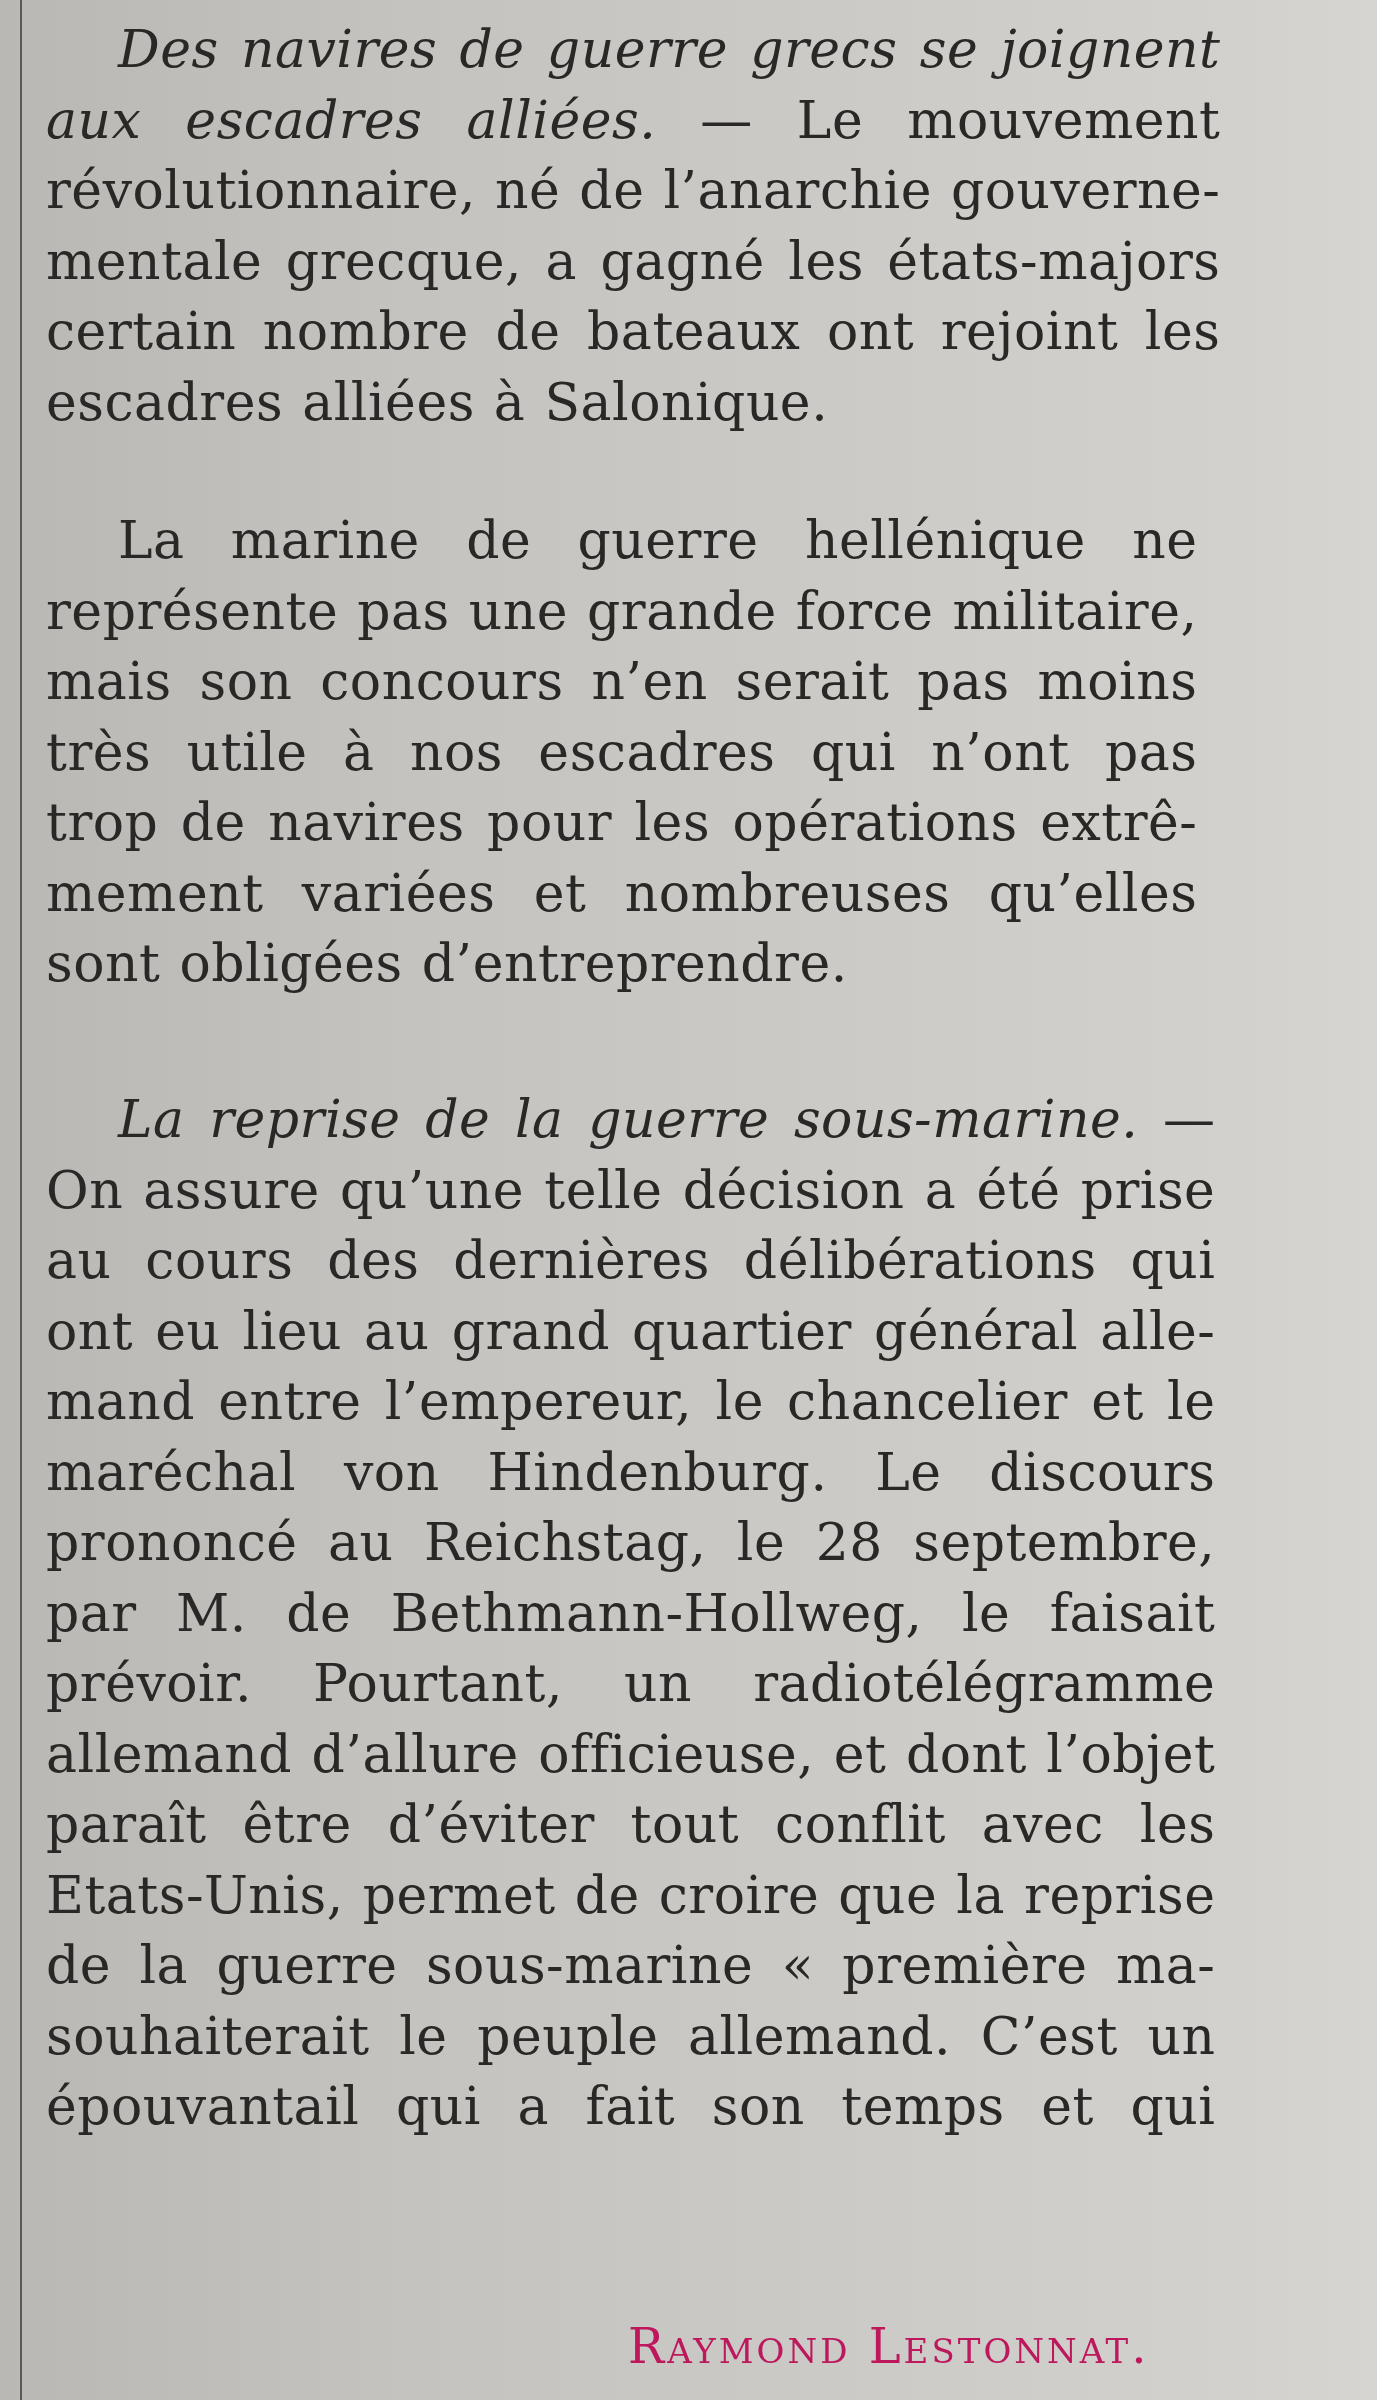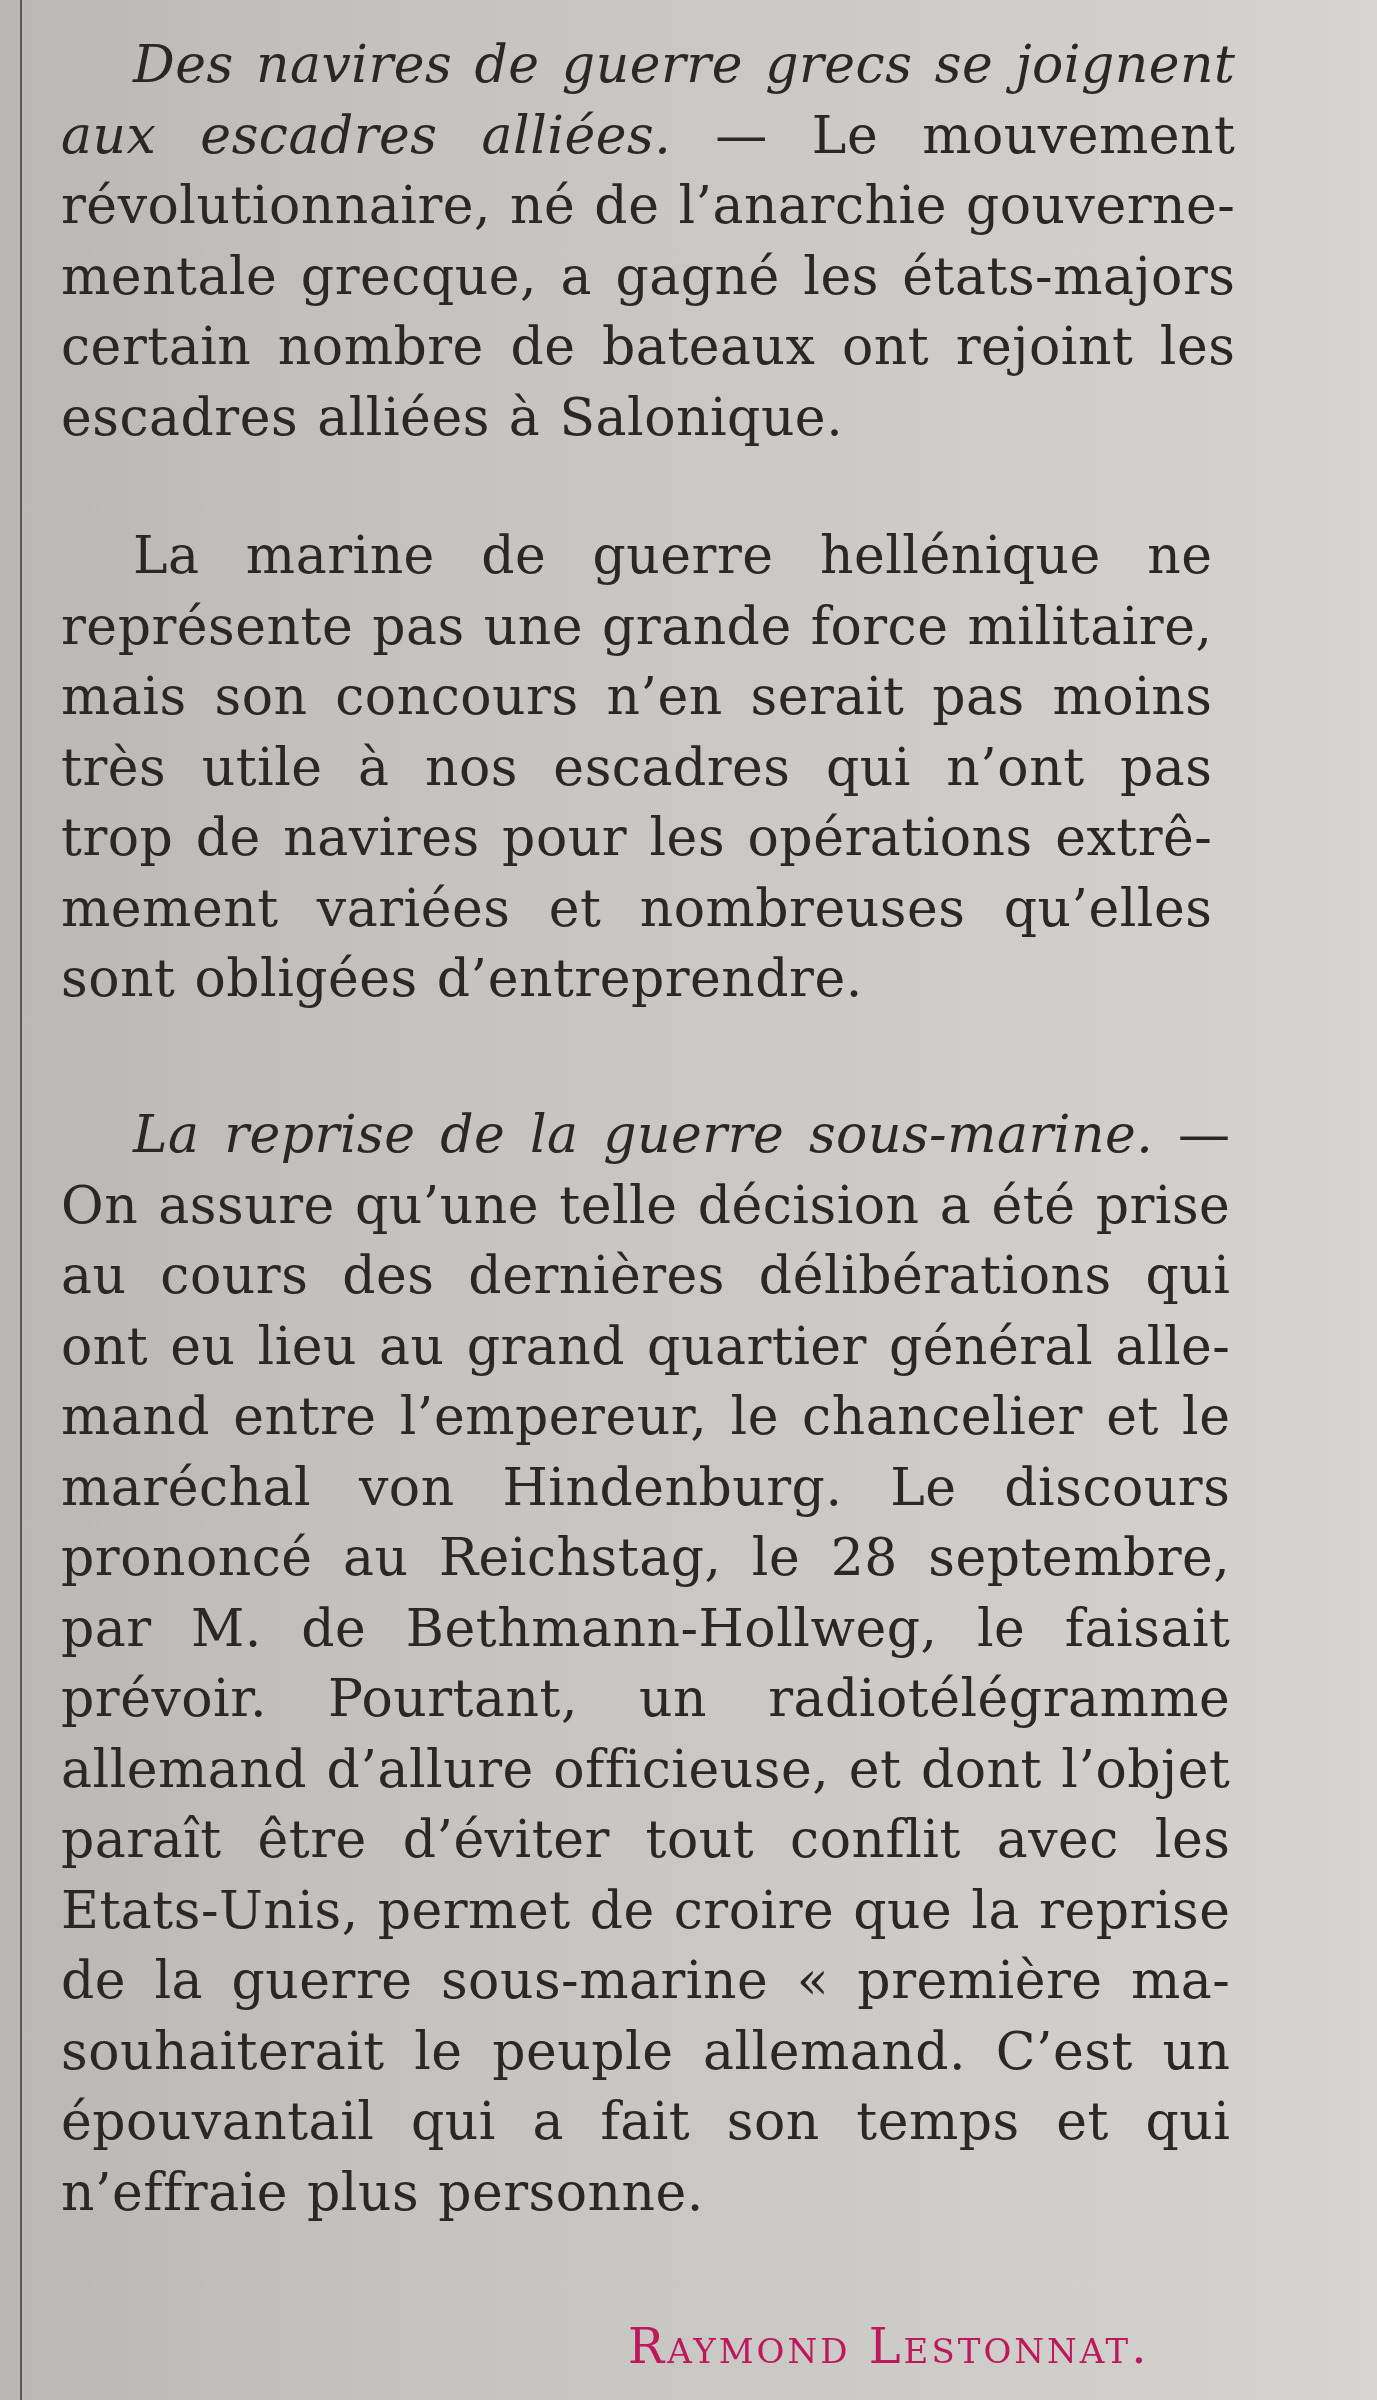--- a/index.html
+++ b/index.html
@@ -24,21 +24,21 @@
       background: #3a3a3a;
       opacity: 0.75;
     }
     .article {
       position: absolute;
       left: 46px;
       top: 0;
       width: 1290px;
     }
     .para {
-      margin: 15px;
+      margin: 0;
       font-size: 52px;
       line-height: 70.5px;
       text-align: justify;
       text-align-last: left;
       letter-spacing: 0.5px;
       word-spacing: 2px;
     }
     .para .line {
       display: block;
       text-align: justify;
@@ -103,18 +103,17 @@
     <span class="line">maréchal von Hindenburg. Le discours</span>
     <span class="line">prononcé au Reichstag, le 28 septembre,</span>
     <span class="line">par M. de Bethmann-Hollweg, le faisait</span>
     <span class="line">prévoir. Pourtant, un radiotélégramme</span>
     <span class="line">allemand d’allure officieuse, et dont l’objet</span>
     <span class="line">paraît être d’éviter tout conflit avec les</span>
     <span class="line">Etats-Unis, permet de croire que la reprise</span>
     <span class="line">de la guerre sous-marine « première ma-</span>
     <span class="line">souhaiterait le peuple allemand. C’est un</span>
     <span class="line">épouvantail qui a fait son temps et qui</span>
-    <span class="line last">n’effraie plus personne.</span>
   </p>
 
 </div>
 
 <div class="signature">Raymond Lestonnat.</div>
 
 </body></html>

